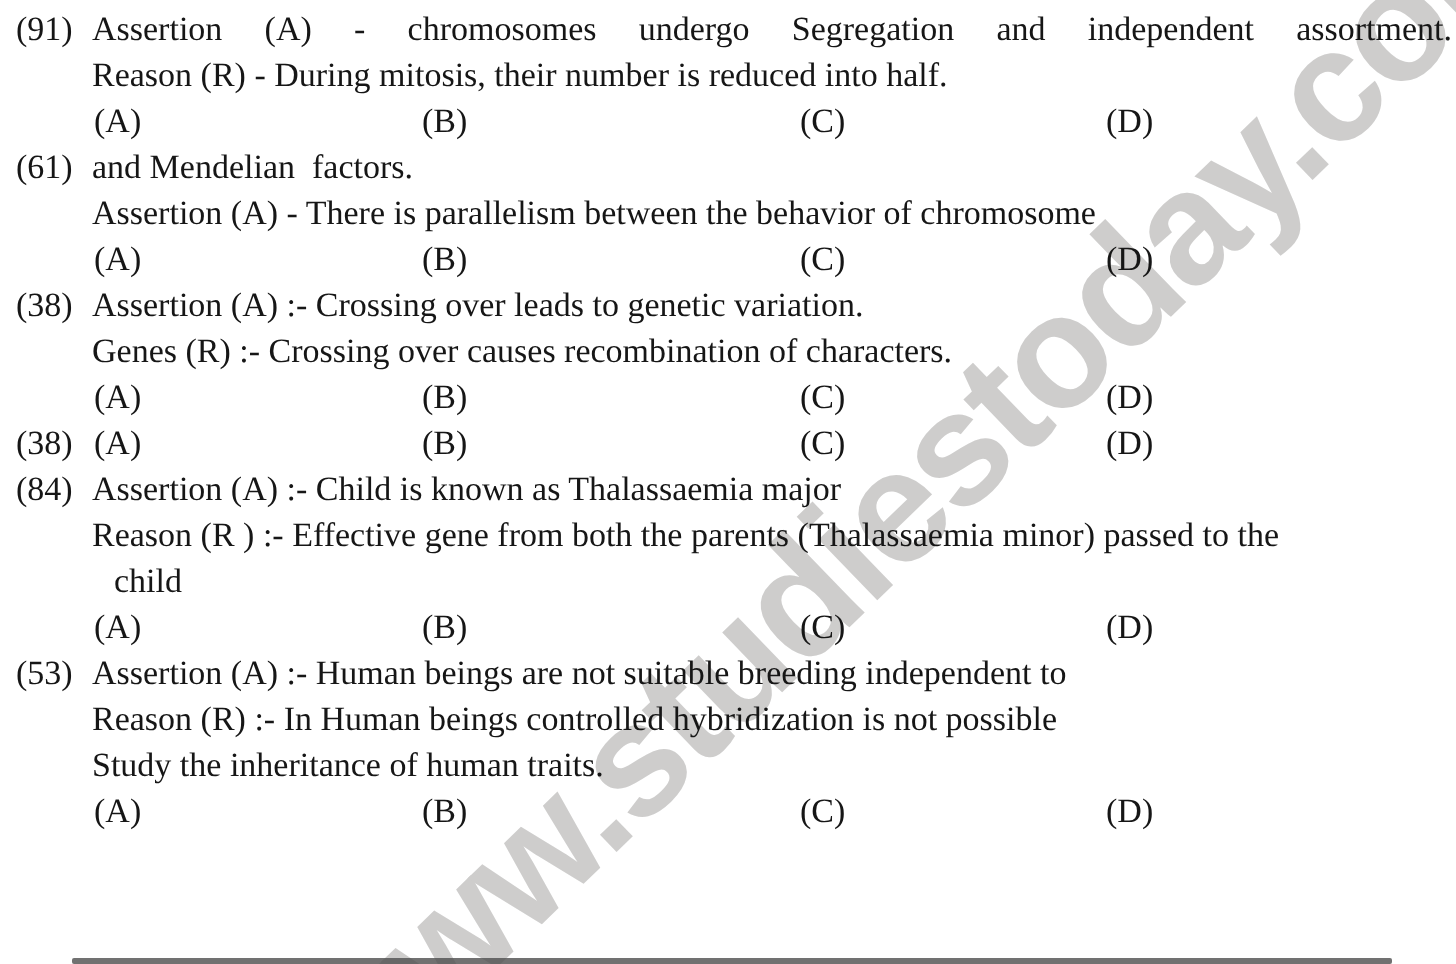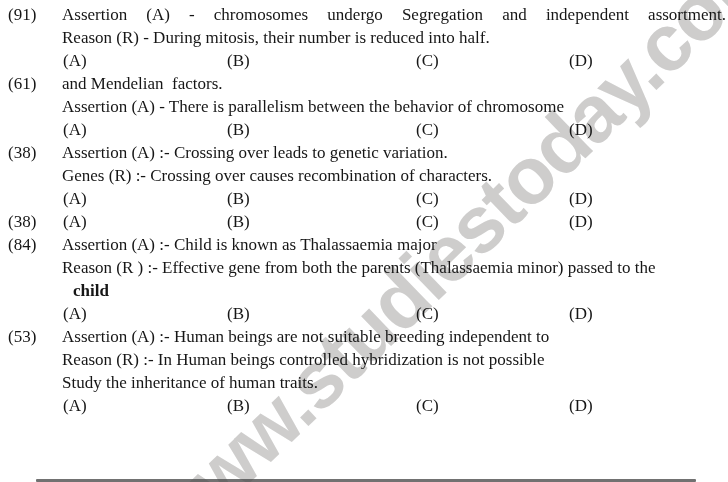--- a/index.html
+++ b/index.html
@@ -8,25 +8,25 @@
     font-family:"Liberation Serif",serif;font-size:17px;color:#161616;
   }
   .watermark{
     position:absolute;left:460px;top:242px;z-index:0;
     transform:translate(-50%,-50%) rotate(-44deg);
     font-family:"Liberation Sans",sans-serif;font-weight:bold;
     font-size:80px;letter-spacing:-2px;white-space:nowrap;
     color:#c6c5c4;opacity:.85;user-select:none;
   }
   .content{position:absolute;left:0;top:3px;right:0;z-index:1;}
-  .question{position:relative;padding-left:62px;}
+  .question{position:relative;padding-left:46px;}
   .qnum{position:absolute;left:8px;top:0;line-height:23px;}
   .qline{line-height:23px;white-space:pre-wrap;}
   .qline.j{text-align:justify;text-align-last:justify;white-space:normal;padding-right:2px;}
-  .qline.ind{padding-left:11px;font-weight:bold;}
+  .qline.ind{padding-left:11px;}
   .opts{position:relative;height:23px;line-height:23px;}
   .opt{position:absolute;top:0;}
   .opt.o0{left:1px}.opt.o1{left:165px}.opt.o2{left:354px}.opt.o3{left:507px}
   .cutoff{
     position:absolute;left:36px;right:32px;top:479px;height:3px;z-index:2;
     background:#4d4d4d;border-radius:1px;opacity:.8;
   }
 </style>
 </head>
 <body>

